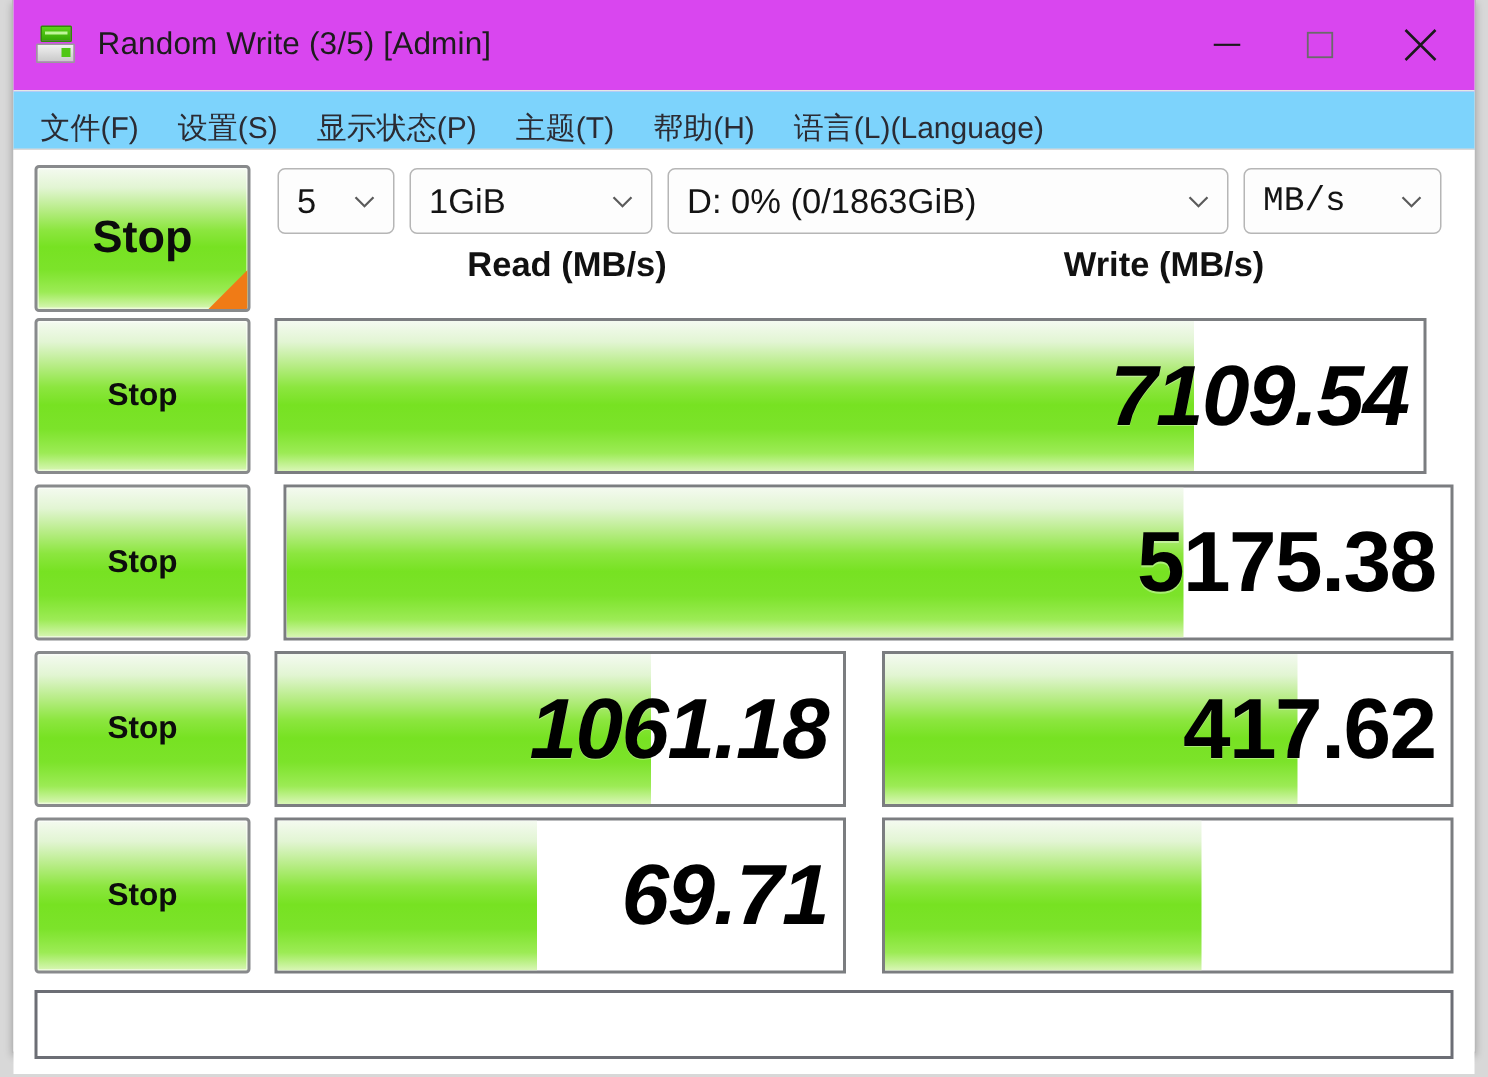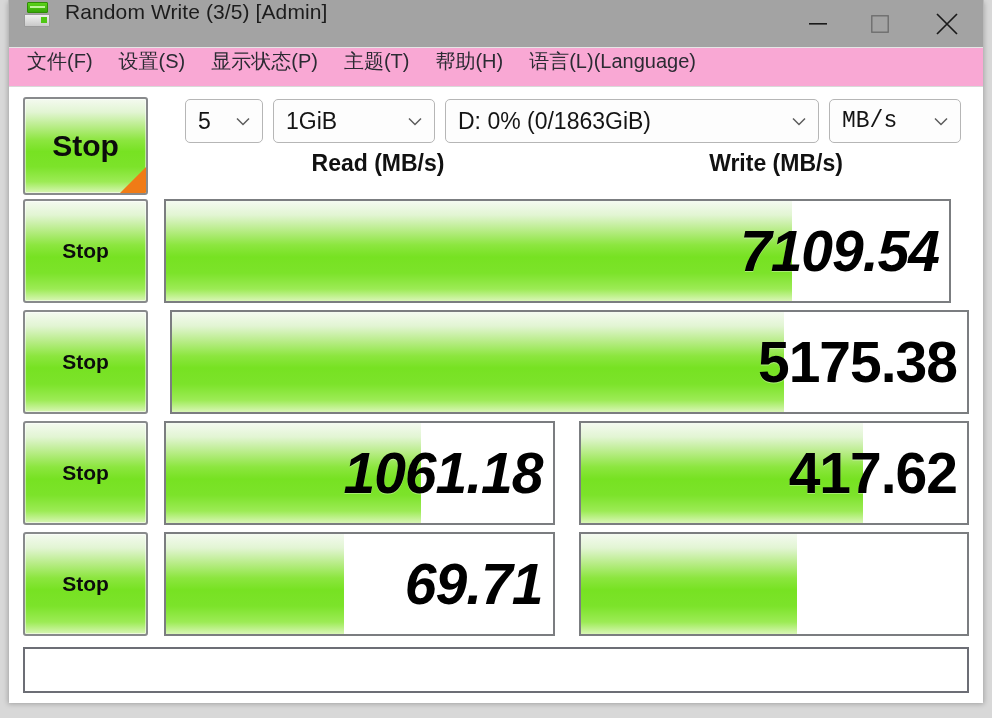--- a/index.html
+++ b/index.html
@@ -21,23 +21,24 @@
     background: #ffffff;
     border: 1px solid #b9b9b9;
     border-top: none;
     box-shadow: 0 2px 5px rgba(0,0,0,0.25);
     display: flex;
     flex-direction: column;
   }
 
   
   .titlebar {
-    height: 48px;
-    background: #a3a3a3;
-    display: flex;
+    height: 61px;
+    background: #d946ef;
+    display: flex;
+    align-items: center;
     flex: 0 0 auto;
     border-bottom: 1px solid #e6e6e6;
   }
   .app-icon {
     width: 30px; height: 30px;
     margin-left: 14px; margin-right: 12px;
     position: relative;
     flex: 0 0 auto;
   }
   .icon-top {
@@ -77,23 +78,23 @@
     width: 62px; height: 100%;
     display: flex; align-items: center; justify-content: center;
     color: #1a1a1a;
   }
   .winbtn.close { width: 72px; }
   .winbtn svg { display: block; }
 
   
   .menubar {
     height: 39px;
-    background: #f9a8d4;
-    display: flex;
-    align-items: flex-start;
+    background: #7dd3fc;
+    display: flex;
+    align-items: flex-end;
     padding-left: 18px;
     flex: 0 0 auto;
     border-bottom: 1px solid #d9d9d9;
   }
   .menuitem {
     font-size: 20px;
     color: #2b2b33;
     margin-right: 26px;
     white-space: nowrap;
   }
@@ -177,21 +178,21 @@
       #e2f5d3 14%,
       #b6ec84 30%,
       #8ce63f 44%,
       #77e222 56%,
       #7ce32a 72%,
       #9ceb55 88%,
       #d9f6b6 100%);
   }
 
   .btn {
-    width: 125px;
+    width: 144px;
     flex: 0 0 auto;
     border: 2px solid #888a8c;
     border-radius: 3px;
     position: relative;
     display: flex;
     align-items: center;
     justify-content: center;
     font-weight: bold;
     color: #0c0c0c;
     overflow: hidden;

